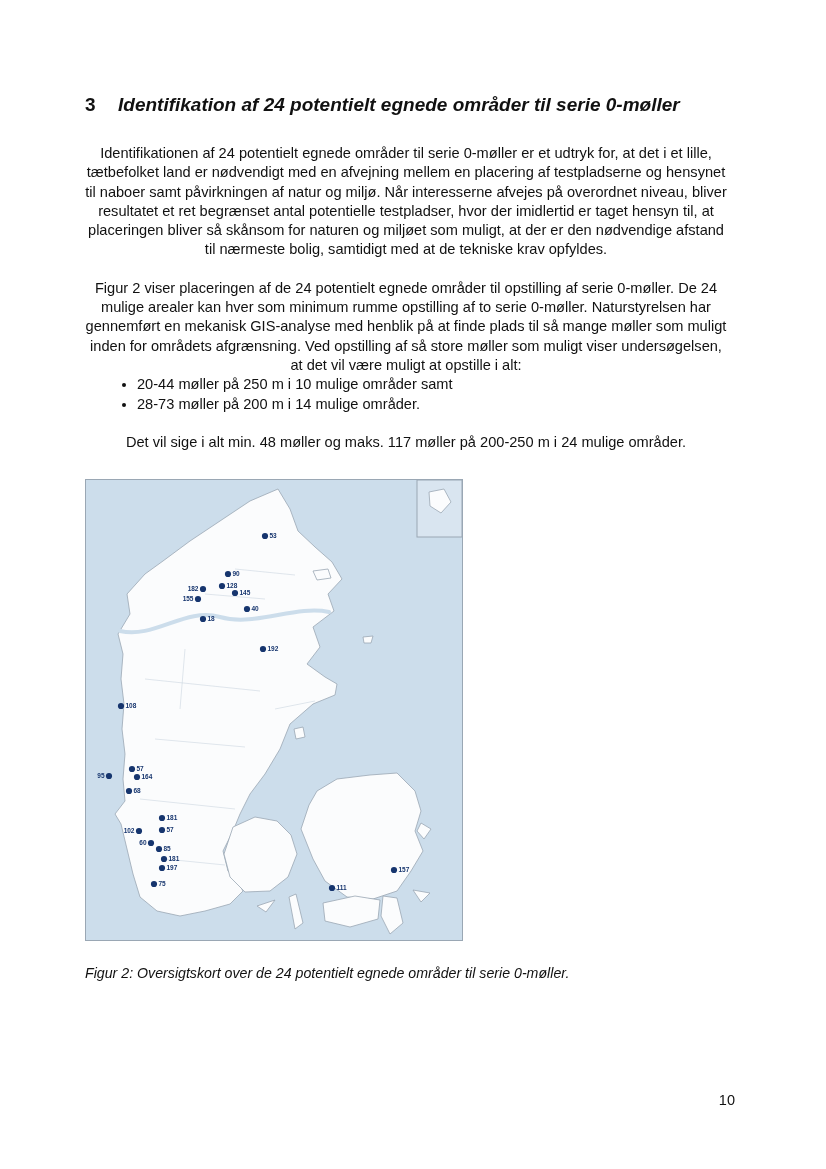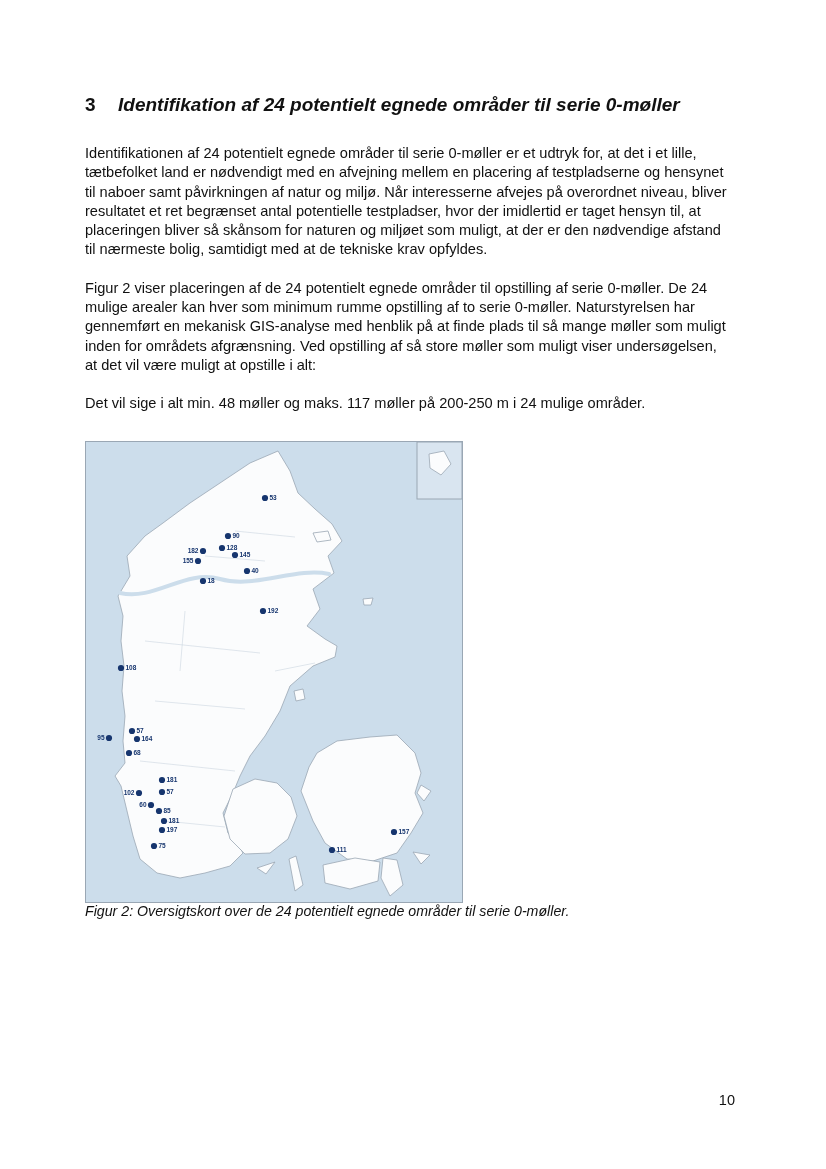--- a/index.html
+++ b/index.html
@@ -26,21 +26,21 @@
     width:33px;flex:0 0 33px;
   }
   .heading .h-text{
     max-width:612px;
     font-style:italic;
   }
   p.body-text{
     font-size:14.6px;
     line-height:19.3px;
     margin:19px 16px 0 0;
-    text-align:left;
+    text-align:center;
   }
   p.first{margin-top:27px;}
   ul.bullets{
     margin:0;
     padding:0 0 0 52px;
     list-style:disc;
   }
   ul.bullets li{
     font-size:14.6px;
     line-height:19.3px;
@@ -66,20 +66,21 @@
     stroke-width:0.5;
   }
   .marker-label{
     font-family:"Liberation Sans", sans-serif;
     font-size:6.5px;
     font-weight:bold;
   }
   figcaption.map-caption{
     font-size:14.2px;
     font-style:italic;
+    margin-top:24px;
   }
   .page-number{
     position:absolute;
     right:91px;
     top:1092px;
     font-size:14.5px;
   }
 </style>
 </head>
 <body>
@@ -89,20 +90,24 @@
 
     <h1 class="heading">
       <span class="h-num">3</span>
       <span class="h-text">Identifikation af 24 potentielt egnede områder til serie 0-møller</span>
     </h1>
 
     <p class="body-text first">Identifikationen af 24 potentielt egnede områder til serie 0-møller er et udtryk for, at det i et lille, tætbefolket land er nødvendigt med en afvejning mellem en placering af testpladserne og hensynet til naboer samt påvirkningen af natur og miljø. Når interesserne afvejes på overordnet niveau, bliver resultatet et ret begrænset antal potentielle testpladser, hvor der imidlertid er taget hensyn til, at placeringen bliver så skånsom for naturen og miljøet som muligt, at der er den nødvendige afstand til nærmeste bolig, samtidigt med at de tekniske krav opfyldes.</p>
 
     <p class="body-text">Figur 2 viser placeringen af de 24 potentielt egnede områder til opstilling af serie 0-møller. De 24 mulige arealer kan hver som minimum rumme opstilling af to serie 0-møller. Naturstyrelsen har gennemført en mekanisk GIS-analyse med henblik på at finde plads til så mange møller som muligt inden for områdets afgrænsning. Ved opstilling af så store møller som muligt viser undersøgelsen, at det vil være muligt at opstille i alt:</p>
 
+    <ul class="bullets">
+      <li>20-44 møller på 250 m i 10 mulige områder samt</li>
+      <li>28-73 møller på 200 m i 14 mulige områder.</li>
+    </ul>
 
     <p class="body-text">Det vil sige i alt min. 48 møller og maks. 117 møller på 200-250 m i 24 mulige områder.</p>
 
 
     <figure class="map-figure">
       <div class="map-wrap">
         <svg width="378" height="462" viewBox="0 0 378 462">
 
           <rect x="0.5" y="0.5" width="377" height="461" style="fill:var(--sea,#ccddeb);stroke:var(--map-border,#9aa7b4);stroke-width:1"></rect>
 

